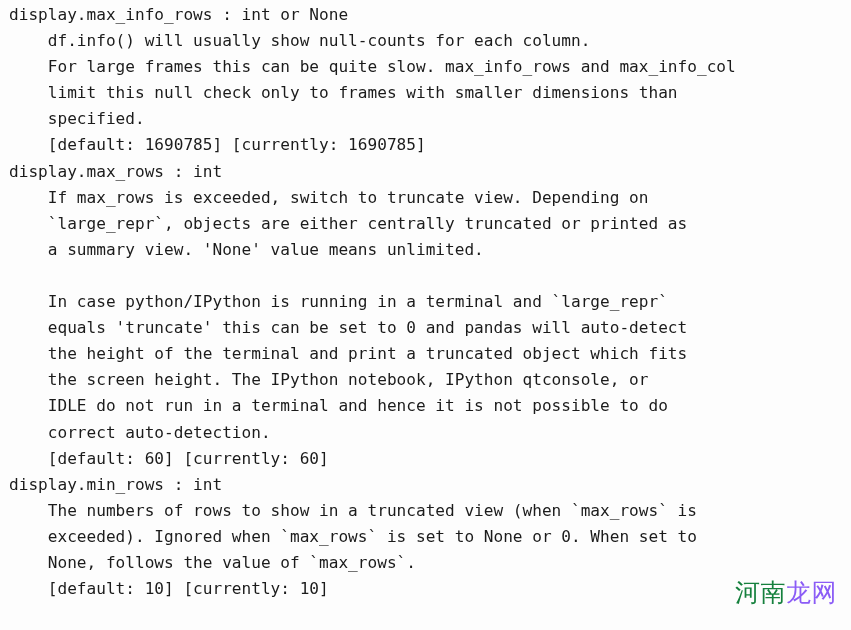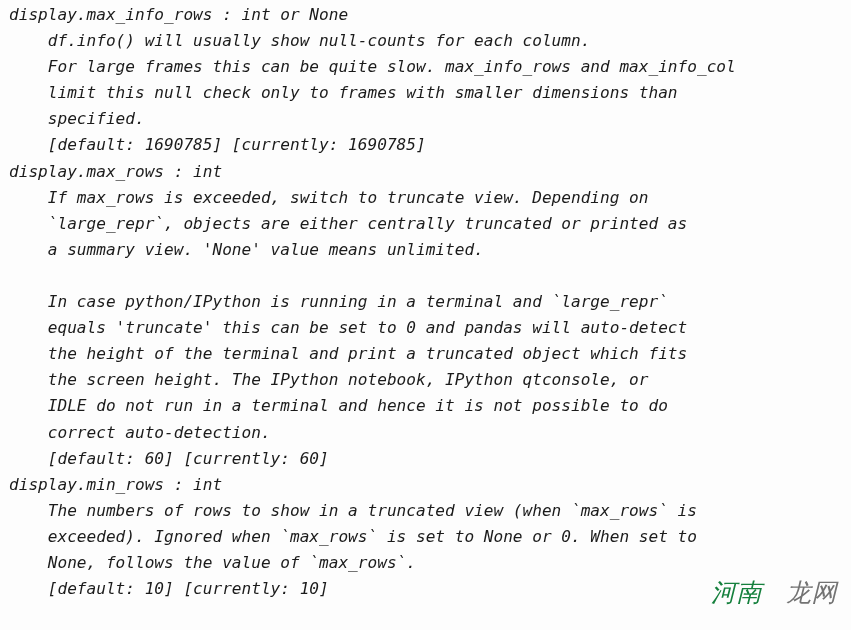--- a/index.html
+++ b/index.html
@@ -15,21 +15,20 @@
     font-family: "DejaVu Sans Mono", "Liberation Mono", monospace;
   }
 
   #console-output {
     position: relative;
     width: 851px;
     height: 630px;
     background: #fdfdfd;
     box-sizing: border-box;
     padding: 2px 0 12px 9px;
-    font-style: italic;
   }
 
   .opt-block {
     margin: 0;
   }
 
   .opt-line {
     display: block;
     white-space: pre;
     font-family: "DejaVu Sans Mono", "Liberation Mono", monospace;
@@ -49,21 +48,21 @@
     position: absolute;
     right: 14px;
     bottom: 22px;
     font-family: "DejaVu Sans", "Liberation Sans", sans-serif;
     font-size: 25px;
     line-height: 30px;
     white-space: nowrap;
     letter-spacing: 0.5px;
   }
   #watermark .wm-a { color: #15803d; }
-  #watermark .wm-b { color: #737373; margin-left: 24px; }
+  #watermark .wm-b { color: #8b5cf6; }
 </style>
 </head>
 <body>
 
 <div id="console-output">
   <pre class="opt-block"><span class="opt-line">display.max_info_rows : int or None</span><span class="opt-line">    df.info() will usually show null-counts for each column.</span><span class="opt-line">    For large frames this can be quite slow. max_info_rows and max_info_col</span><span class="opt-line">    limit this null check only to frames with smaller dimensions than</span><span class="opt-line">    specified.</span><span class="opt-line">    [default: 1690785] [currently: 1690785]</span><span class="opt-line">display.max_rows : int</span><span class="opt-line">    If max_rows is exceeded, switch to truncate view. Depending on</span><span class="opt-line">    `large_repr`, objects are either centrally truncated or printed as</span><span class="opt-line">    a summary view. 'None' value means unlimited.</span><span class="opt-line blank"></span><span class="opt-line">    In case python/IPython is running in a terminal and `large_repr`</span><span class="opt-line">    equals 'truncate' this can be set to 0 and pandas will auto-detect</span><span class="opt-line">    the height of the terminal and print a truncated object which fits</span><span class="opt-line">    the screen height. The IPython notebook, IPython qtconsole, or</span><span class="opt-line">    IDLE do not run in a terminal and hence it is not possible to do</span><span class="opt-line">    correct auto-detection.</span><span class="opt-line">    [default: 60] [currently: 60]</span><span class="opt-line">display.min_rows : int</span><span class="opt-line">    The numbers of rows to show in a truncated view (when `max_rows` is</span><span class="opt-line">    exceeded). Ignored when `max_rows` is set to None or 0. When set to</span><span class="opt-line">    None, follows the value of `max_rows`.</span><span class="opt-line">    [default: 10] [currently: 10]</span></pre>
 
   <div id="watermark"><span class="wm-a">河南</span><span class="wm-b">龙网</span></div>
 </div>
 

